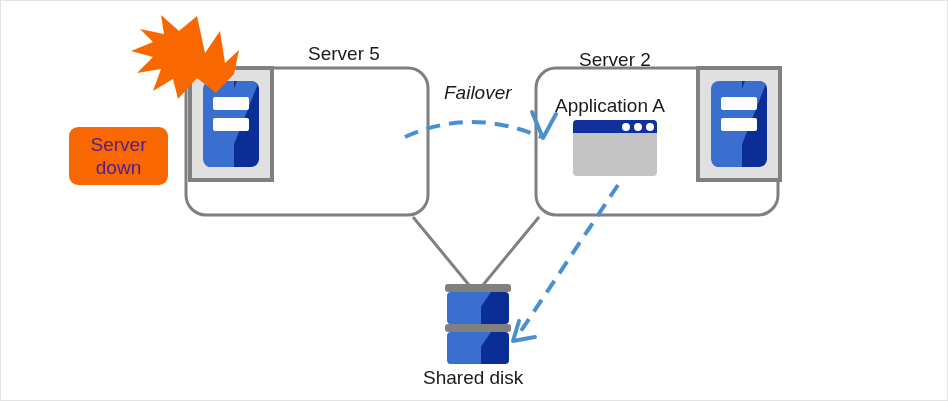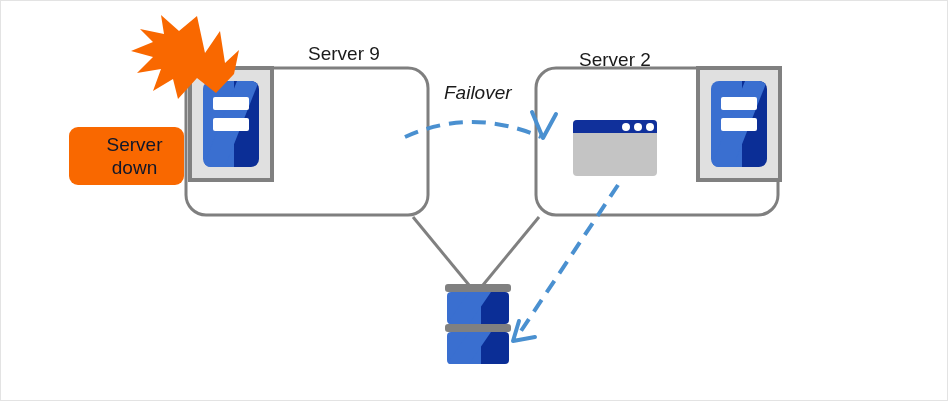--- a/index.html
+++ b/index.html
@@ -30,25 +30,24 @@
     top: 0;
     width: 948px;
     height: 401px;
   }
   .badge {
     position: absolute;
     display: flex;
     flex-direction: column;
     justify-content: center;
     border-radius: 9px;
-    color: #0f172a;
+    color: #4c1d95;
     font-size: 19px;
     line-height: 1.22;
     text-align: center;
-    padding-left: 16px;
   }
   .badge span { display: block; }
 </style>
 </head>
 <body>
 
 <div id="canvas">
 
   <svg id="svg-layer" viewBox="0 0 948 401" xmlns="http://www.w3.org/2000/svg">
 
@@ -157,21 +156,23 @@
       <rect x="446" y="331" width="62" height="32" rx="4" fill="url(#blueSplit)"></rect>
       <polygon points="446,363 468,331 490,331 468,363" fill="#3a6fd0" clip-path="url(#dskClipB)"></polygon>
     </g>
   </svg>
 
   <div class="badge" style="left:68px; top:126px; width:99px; height:58px; background:#f96800;">
     <span>Server</span>
     <span>down</span>
   </div>
 
-  <div class="label" style="left:307px; top:43px;">Server 9</div>
+  <div class="label" style="left:307px; top:43px;">Server 5</div>
 
   <div class="label" style="left:578px; top:49px;">Server 2</div>
 
   <div class="label" style="left:443px; top:82px;font-style:italic;">Failover</div>
 
+  <div class="label" style="left:554px; top:95px;">Application A</div>
 
+  <div class="label" style="left:422px; top:367px;">Shared disk</div>
 
 </div>
 
 </body></html>

